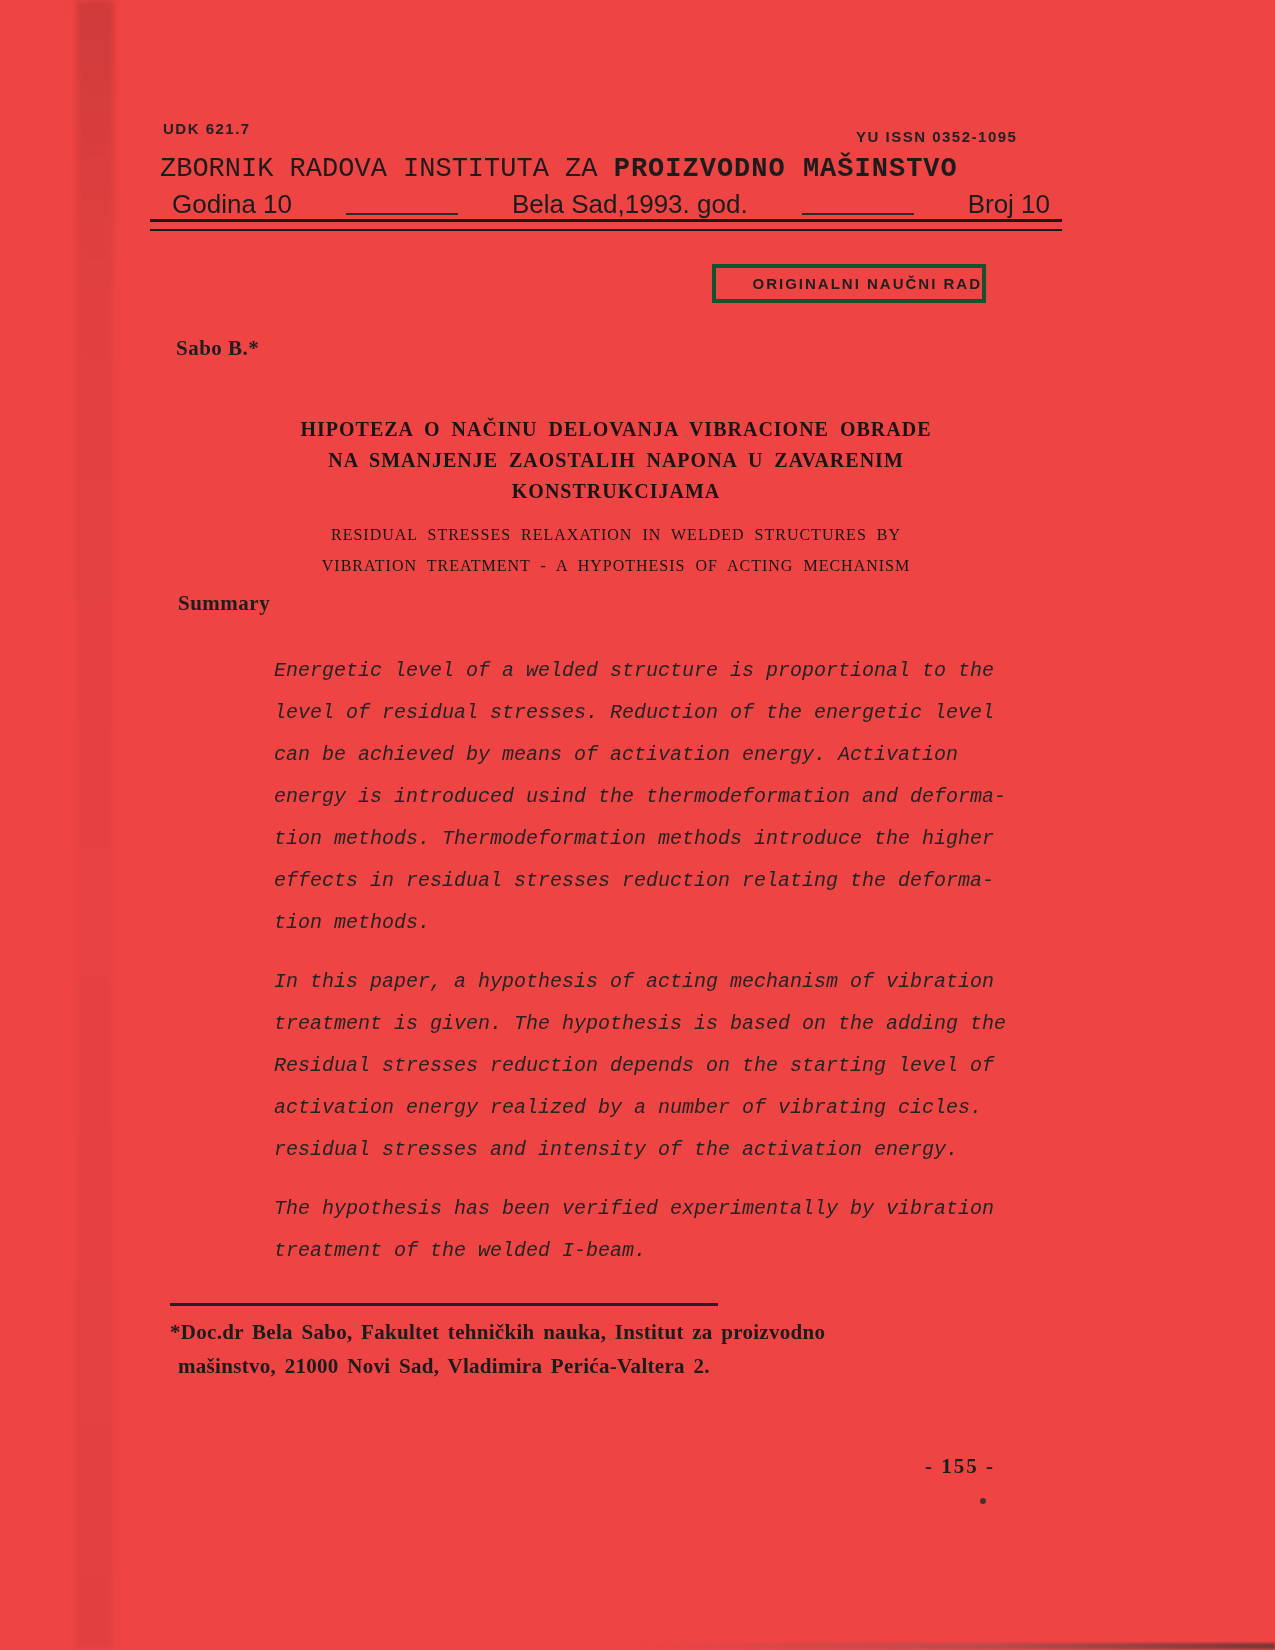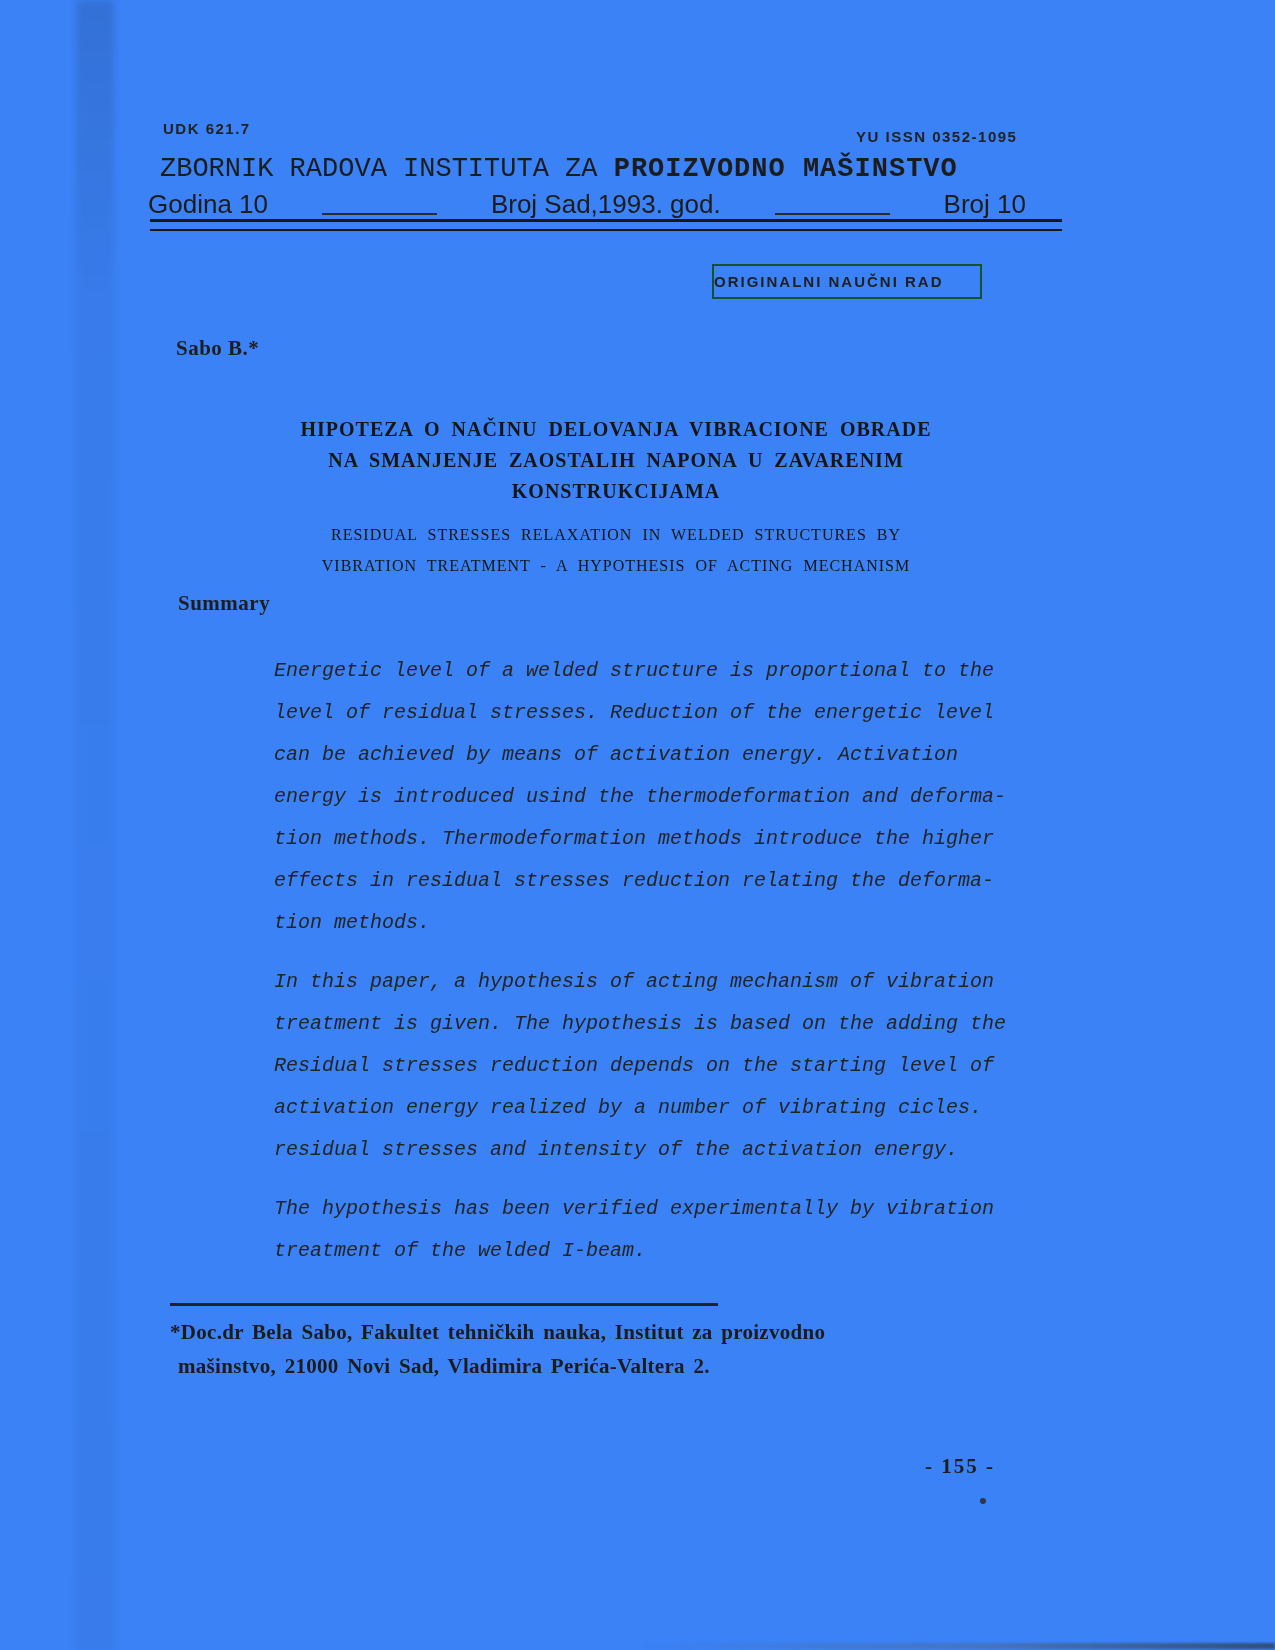--- a/index.html
+++ b/index.html
@@ -1,19 +1,19 @@
 <!DOCTYPE html>
 <html><head>
 <meta charset="utf-8">
 <style>
   html,body{margin:0;padding:0;background:#ffffff;}
   .page{
     position:relative;
     width:1275px;height:1650px;
-    background:#3b82f6;
+    background:#ef4444;
     overflow:hidden;
     font-family:"Liberation Serif", serif;
     color:#1e1e1e;
   }
   
   .edge-shadow-left{
     position:absolute;left:76px;top:0;width:38px;height:1650px;
     background:linear-gradient(to bottom, rgba(0,0,0,0.13), rgba(0,0,0,0.05) 18%, rgba(0,0,0,0.03) 55%, rgba(0,0,0,0.05));
     filter:blur(3px);
     pointer-events:none;
@@ -38,38 +38,38 @@
     font-family:"Liberation Sans", sans-serif;font-weight:bold;
     font-size:15px;letter-spacing:1.5px;color:#222;
   }
   .hdr-journal{
     position:absolute;left:160px;top:154px;width:880px;
     font-family:Liberation Mono, monospace;
     font-size:27px;color:#1c1c1c;white-space:nowrap;
   }
   .hdr-journal .bold-part{font-weight:bold;letter-spacing:1px;}
   .hdr-row3{
-    position:absolute;left:148px;top:189px;width:878px;
+    position:absolute;left:172px;top:189px;width:878px;
     display:flex;align-items:flex-end;
     font-family:"Liberation Sans", sans-serif;
     font-size:26px;color:#1c1c1c;gap:44px;
   }
   .gapline{
     flex:1;border-bottom:2px solid #2b2b2b;
     margin:0 10px 5px 10px;height:1px;align-self:flex-end;
   }
   .hdr-rule{
     position:absolute;left:150px;top:219px;width:912px;height:7px;
     border-top:3px solid #171717;border-bottom:2px solid #171717;
   }
   
   .type-box{
     position:absolute;left:712px;top:264px;width:266px;height:31px;
-    border:2px solid #14532d;
-    display:flex;align-items:center;justify-content:flex-start;
+    border:4px solid #14532d;
+    display:flex;align-items:center;justify-content:flex-end;
     font-family:"Liberation Sans", sans-serif;font-weight:bold;
     font-size:15px;letter-spacing:2px;color:#1f1f1f;
   }
   .author{
     position:absolute;left:176px;top:336px;
     font-size:21px;font-weight:bold;letter-spacing:0.5px;
   }
   .title-sr{
     position:absolute;left:0;top:414px;width:1232px;
     text-align:center;font-weight:bold;font-size:20px;
@@ -113,21 +113,21 @@
   <div class="edge-shadow-left"></div>
 
   <div class="hdr-udk">UDK 621.7</div>
   <div class="hdr-issn">YU ISSN 0352-1095</div>
 
   <div class="hdr-journal"><span>ZBORNIK RADOVA INSTITUTA ZA </span><span class="bold-part">PROIZVODNO MAŠINSTVO</span></div>
 
   <div class="hdr-row3">
     <span>Godina 10</span>
     <div class="gapline"></div>
-    <span>Broj Sad,1993. god.</span>
+    <span>Bela Sad,1993. god.</span>
     <div class="gapline"></div>
     <span>Broj 10</span>
   </div>
 
   <div class="hdr-rule"></div>
 
   <div class="type-box">
     <span>ORIGINALNI NAUČNI RAD</span>
   </div>
 

